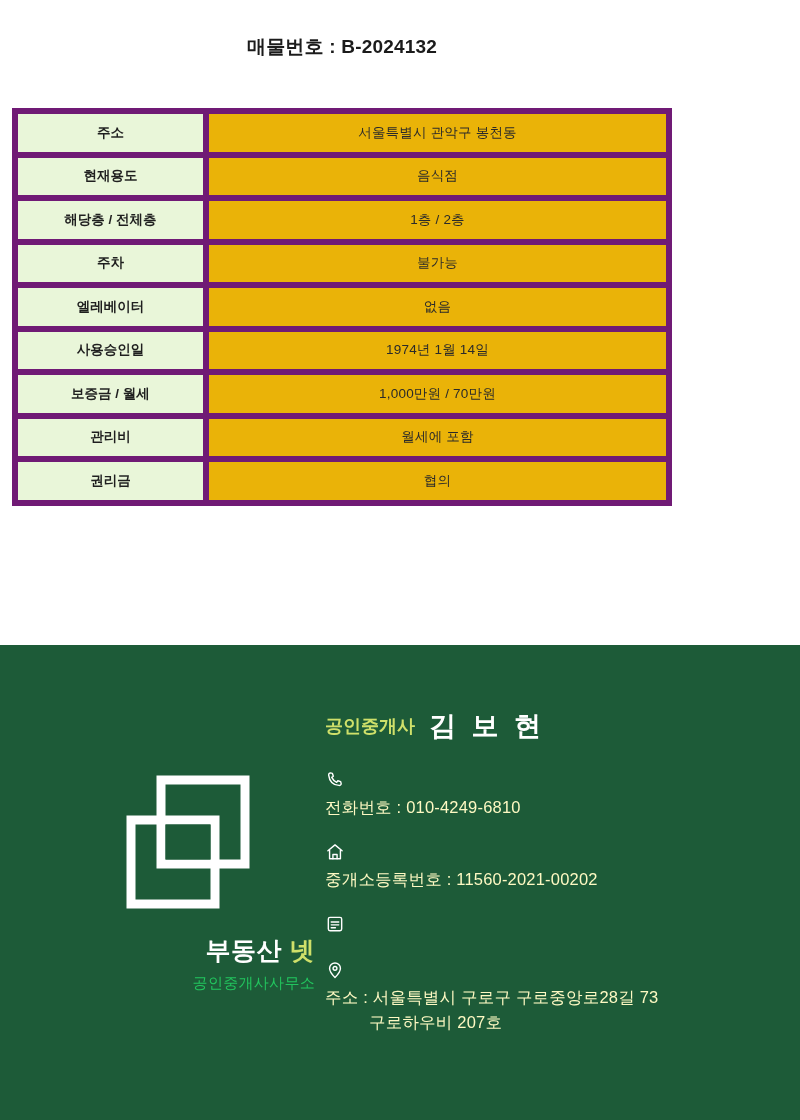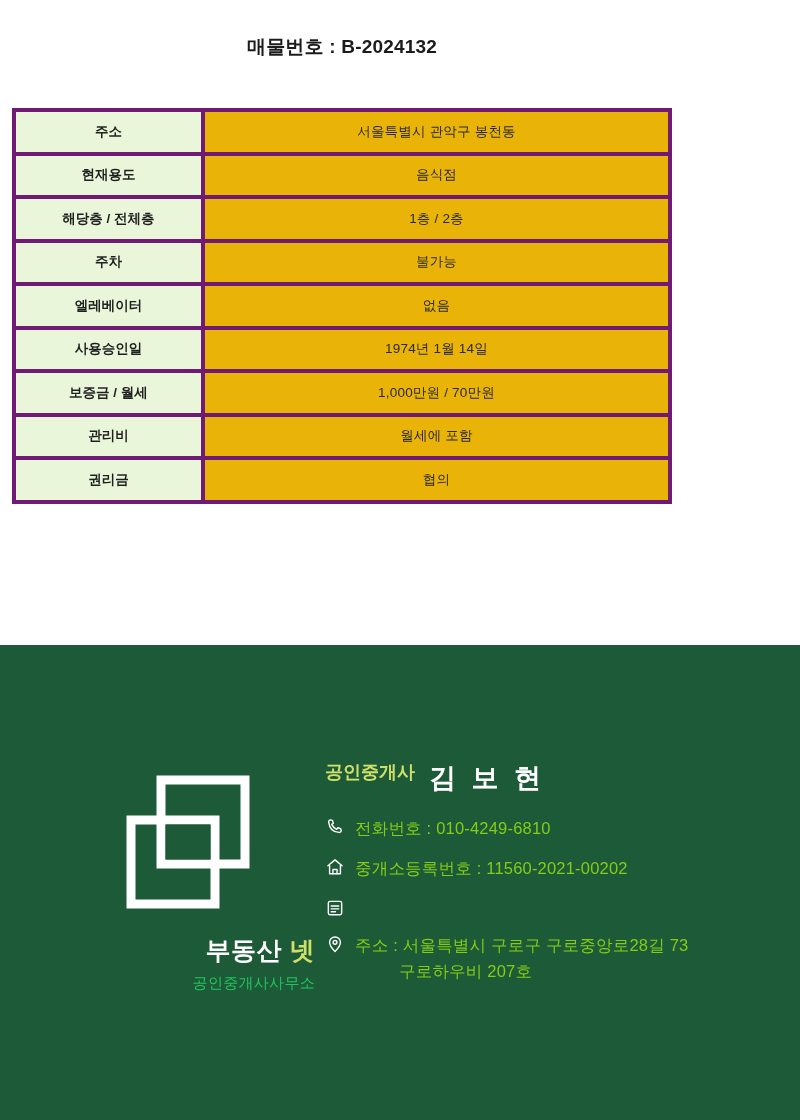--- a/index.html
+++ b/index.html
@@ -41,21 +41,21 @@
   }
   table.spec {
     width: 100%;
     border-collapse: collapse;
     table-layout: fixed;
   }
   table.spec tr {
     height: 43.5px;
   }
   table.spec th, table.spec td {
-    border: 4px solid #701a75;
+    border: 6px solid #701a75;
     font-weight: normal;
     font-size: 13.5px;
     text-align: center;
     vertical-align: middle;
     padding: 0;
     margin-top: 16px;
   }
   table.spec th {
     width: 185px;
     background: #e9f6d9;
@@ -113,42 +113,43 @@
     letter-spacing: 0.3px;
   }
 
   .agent {
     flex: 1 1 auto;
     padding-left: 10px;
     padding-bottom: 6px;
   }
   .agent-head {
     display: flex;
-    align-items: flex-start;
+    align-items: center;
     gap: 14px;
     margin-bottom: 20px;
   }
   .agent-role {
     font-size: 18px;
     font-weight: bold;
     color: #cfe06a;
   }
   .agent-name {
     font-size: 27px;
     font-weight: bold;
     color: #ffffff;
     letter-spacing: 4px;
   }
   .info-row {
     display: flex;
     align-items: flex-start;
     margin-bottom: 15px;
     font-size: 16.5px;
     letter-spacing: 0.2px;
-    color: #84cc16;
+    color: #fef9c3;
+    flex-direction: column;
   }
   .info-icon {
     width: 30px;
     flex: 0 0 30px;
     display: flex;
     align-items: center;
     justify-content: flex-start;
     padding-top: 1px;
   }
   .info-text {

